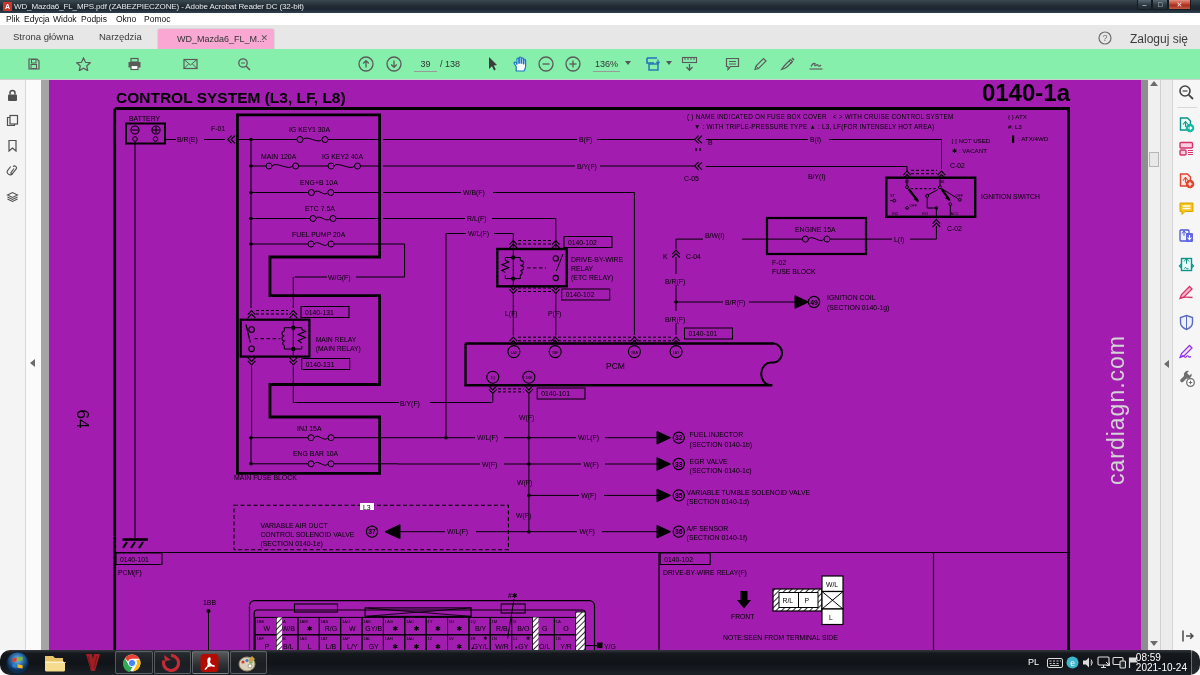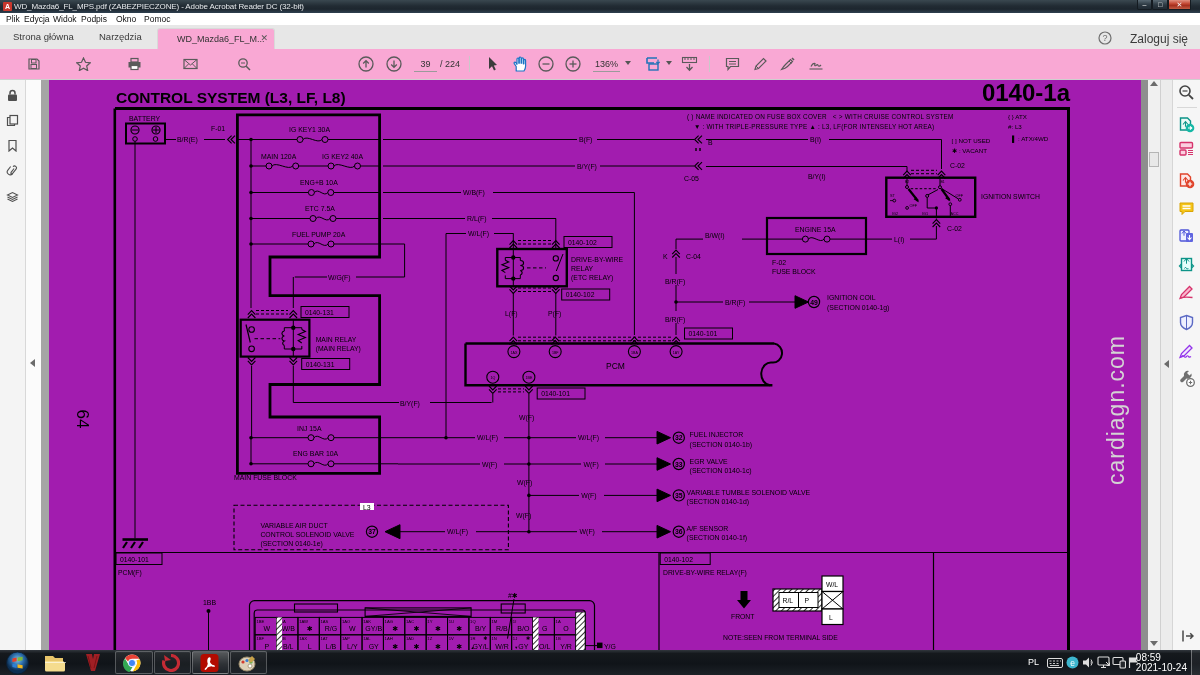--- a/index.html
+++ b/index.html
@@ -17,34 +17,34 @@
 
 #menubar { left:0; top:13px; width:1024px; height:12px; background:#ffffff; font-size:8.5px; color:#111; }
 #menubar span { position:absolute; top:1px; }
 
 #tabbar { left:0; top:25px; width:1200px; height:38px; background:#e7e7e7; border-bottom:1px solid #d9d9d9; font-size:9.5px; color:#3a3a3a; }
 #tabbar .tab { position:absolute; top:6px; }
 #activetab { position:absolute; left:157px; top:3px; width:118px; height:21px; background:#f9a8d4; border:1px solid #d9d9d9; border-bottom:none; border-radius:3px 3px 0 0; }
 #activetab .ttl { position:absolute; left:19px; top:5px; font-size:9px; color:#333; }
 #activetab .x { position:absolute; right:6px; top:4px; font-size:9px; color:#555; }
 
-#toolbar { left:0; top:49px; width:1200px; height:31px; background:#f9a8d4; border-bottom:1px solid #cfcfcf; }
+#toolbar { left:0; top:49px; width:1200px; height:31px; background:#86efac; border-bottom:1px solid #cfcfcf; }
 
 #leftbar { left:0; top:80px; width:26px; height:570px; background:#f4f4f4; border-right:1px solid #d8d8d8; }
 #lgutter { left:26px; top:80px; width:15px; height:570px; background:#fbfbfb; }
 #lgray { left:41px; top:80px; width:8px; height:570px; background:#a5a5a5; }
 #page { left:49px; top:80px; width:1092px; height:570px; background:#a21caf; }
 #rgray { left:1141px; top:80px; width:7px; height:570px; background:#8e8e8e; }
 #rtrack { left:1148px; top:80px; width:12px; height:570px; background:#f0f0f0; }
 #rthumb { left:1149px; top:152px; width:10px; height:15px; background:#e8e8e8; border:1px solid #b5b5b5; }
 #rgutter { left:1160px; top:80px; width:12px; height:570px; background:#ececec; border-left:1px solid #d0d0d0; }
 #rpanel { left:1172px; top:80px; width:28px; height:570px; background:#f6f6f6; border-left:1px solid #d6d6d6; }
 .arrowl { width:0; height:0; border-top:4px solid transparent; border-bottom:4px solid transparent; border-right:5px solid #6b6b6b; }
 
-#taskbar { left:0; top:650px; width:1200px; height:25px; background:linear-gradient(180deg,#31373d 0%,#15191d 14%,#101419 55%,#1c2127 100%); }
+#taskbar { left:0; top:650px; width:1200px; height:25px; background:linear-gradient(180deg,#31373d 0%,#15191d 14%,#101419 55%,#1c2127 100%);border-radius:10px; }
 .tbtn { position:absolute; top:1px; height:23px; border-radius:2px; }
 #clock { position:absolute; right:13px; top:3px; color:#fff; font-size:10px; text-align:left; line-height:9.5px; }
 </style></head>
 <body>
 <div class="abs" id="titlebar">
   <div class="abs ticon">A</div>
   <div class="abs ttext">WD_Mazda6_FL_MPS.pdf (ZABEZPIECZONE) - Adobe Acrobat Reader DC (32-bit)</div>
 </div>
 <div class="abs winbtn" id="btnmin">
     <span>–</span>
@@ -101,21 +101,21 @@
     </svg>
     <svg class="abs" style="left:358px;top:7px" width="16" height="16" viewBox="0 0 16 16">
       <circle cx="8" cy="8" r="7" fill="none" stroke="#5a5a5a" stroke-width="1.3"></circle>
       <path d="M8,11.5 V5 M5.2,7.5 L8,4.6 L10.8,7.5" fill="none" stroke="#5a5a5a" stroke-width="1.3"></path>
     </svg>
     <svg class="abs" style="left:386px;top:7px" width="16" height="16" viewBox="0 0 16 16">
       <circle cx="8" cy="8" r="7" fill="none" stroke="#5a5a5a" stroke-width="1.3"></circle>
       <path d="M8,4.5 V11 M5.2,8.5 L8,11.4 L10.8,8.5" fill="none" stroke="#5a5a5a" stroke-width="1.3"></path>
     </svg>
     <div class="abs" style="left:414px;top:9px;width:23px;height:14px;border-bottom:1px solid #9a9a9a;font-size:9px;color:#333;text-align:center;line-height:13px">39</div>
-    <div class="abs" style="left:440px;top:10px;font-size:9px;color:#333">/ 224</div>
+    <div class="abs" style="left:440px;top:10px;font-size:9px;color:#333">/ 138</div>
     <div class="abs" style="left:469px;top:7px;width:1px;height:16px;background:#c9c9c9"></div>
     <svg class="abs" style="left:486px;top:7px" width="12" height="16" viewBox="0 0 12 16">
       <path d="M3,1 L3,13 L6,10.2 L8,14.5 L9.8,13.6 L7.8,9.5 L11,9 Z" fill="#3c3c3c"></path>
     </svg>
     <svg class="abs" style="left:511px;top:6px" width="16" height="18" viewBox="0 0 16 18">
       <path d="M5.2,16 V11.5 L3.6,9.2 q-1,-1.5 -0.1,-2 q0.8,-0.4 1.6,0.8 l0.9,1.3 V4 q0,-1 0.9,-1 q0.9,0 0.9,1 v4.2 h0.5 V3 q0,-1 0.9,-1 q0.9,0 0.9,1 v5.2 h0.5 V3.8 q0,-1 0.9,-1 q0.9,0 0.9,1 v5 h0.5 V5.4 q0,-1 0.85,-1 q0.85,0 0.85,1 V11 q0,2.8 -1.6,5 Z" fill="#fff" stroke="#1b74c6" stroke-width="1.2" stroke-linejoin="round"></path>
     </svg>
     <svg class="abs" style="left:538px;top:7px" width="16" height="16" viewBox="0 0 16 16">
       <circle cx="8" cy="8" r="7" fill="none" stroke="#5a5a5a" stroke-width="1.3"></circle>
       <line x1="4.5" y1="8" x2="11.5" y2="8" stroke="#5a5a5a" stroke-width="1.3"></line>

